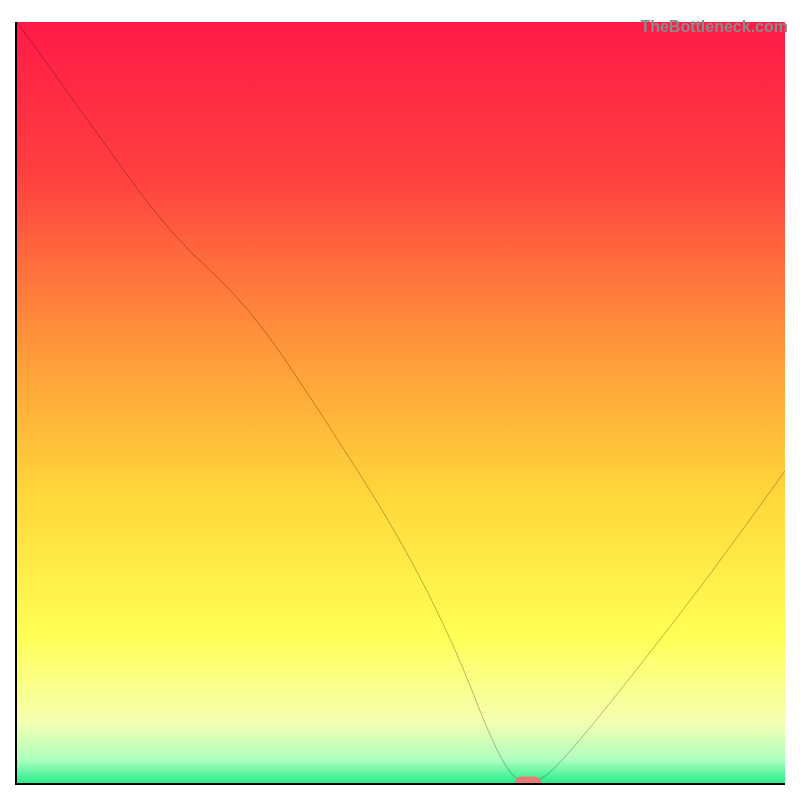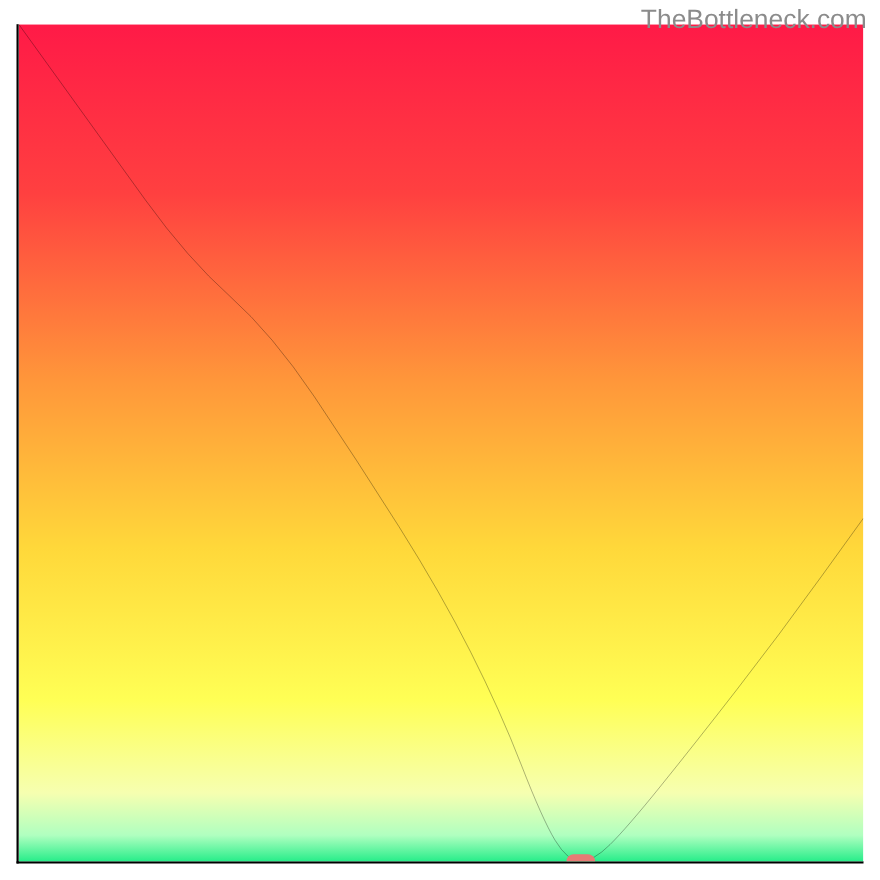--- a/index.html
+++ b/index.html
@@ -35,26 +35,26 @@
     position: absolute;
     width: 26px;
     height: 13px;
     background: #e87b75;
     border-radius: 7px;
     z-index: 2;
     transform: translate(-50%, -50%);
   }
   .watermark {
     position: absolute;
-    top: 4px;
+    top: 18px;
     right: 12px;
     font-family: Arial, Helvetica, sans-serif;
-    font-size: 24px;
+    font-size: 16px;
     color: #8b8b8b;
-    font-weight: 400;
+    font-weight: 700;
     z-index: 5;
   }
 </style>
 </head>
 <body>
 
 <div class="chart-container">
   <div class="watermark">TheBottleneck.com</div>
   <div class="plot-area">
     <svg class="gradient-bg" viewBox="0 0 100 100" preserveAspectRatio="none">

